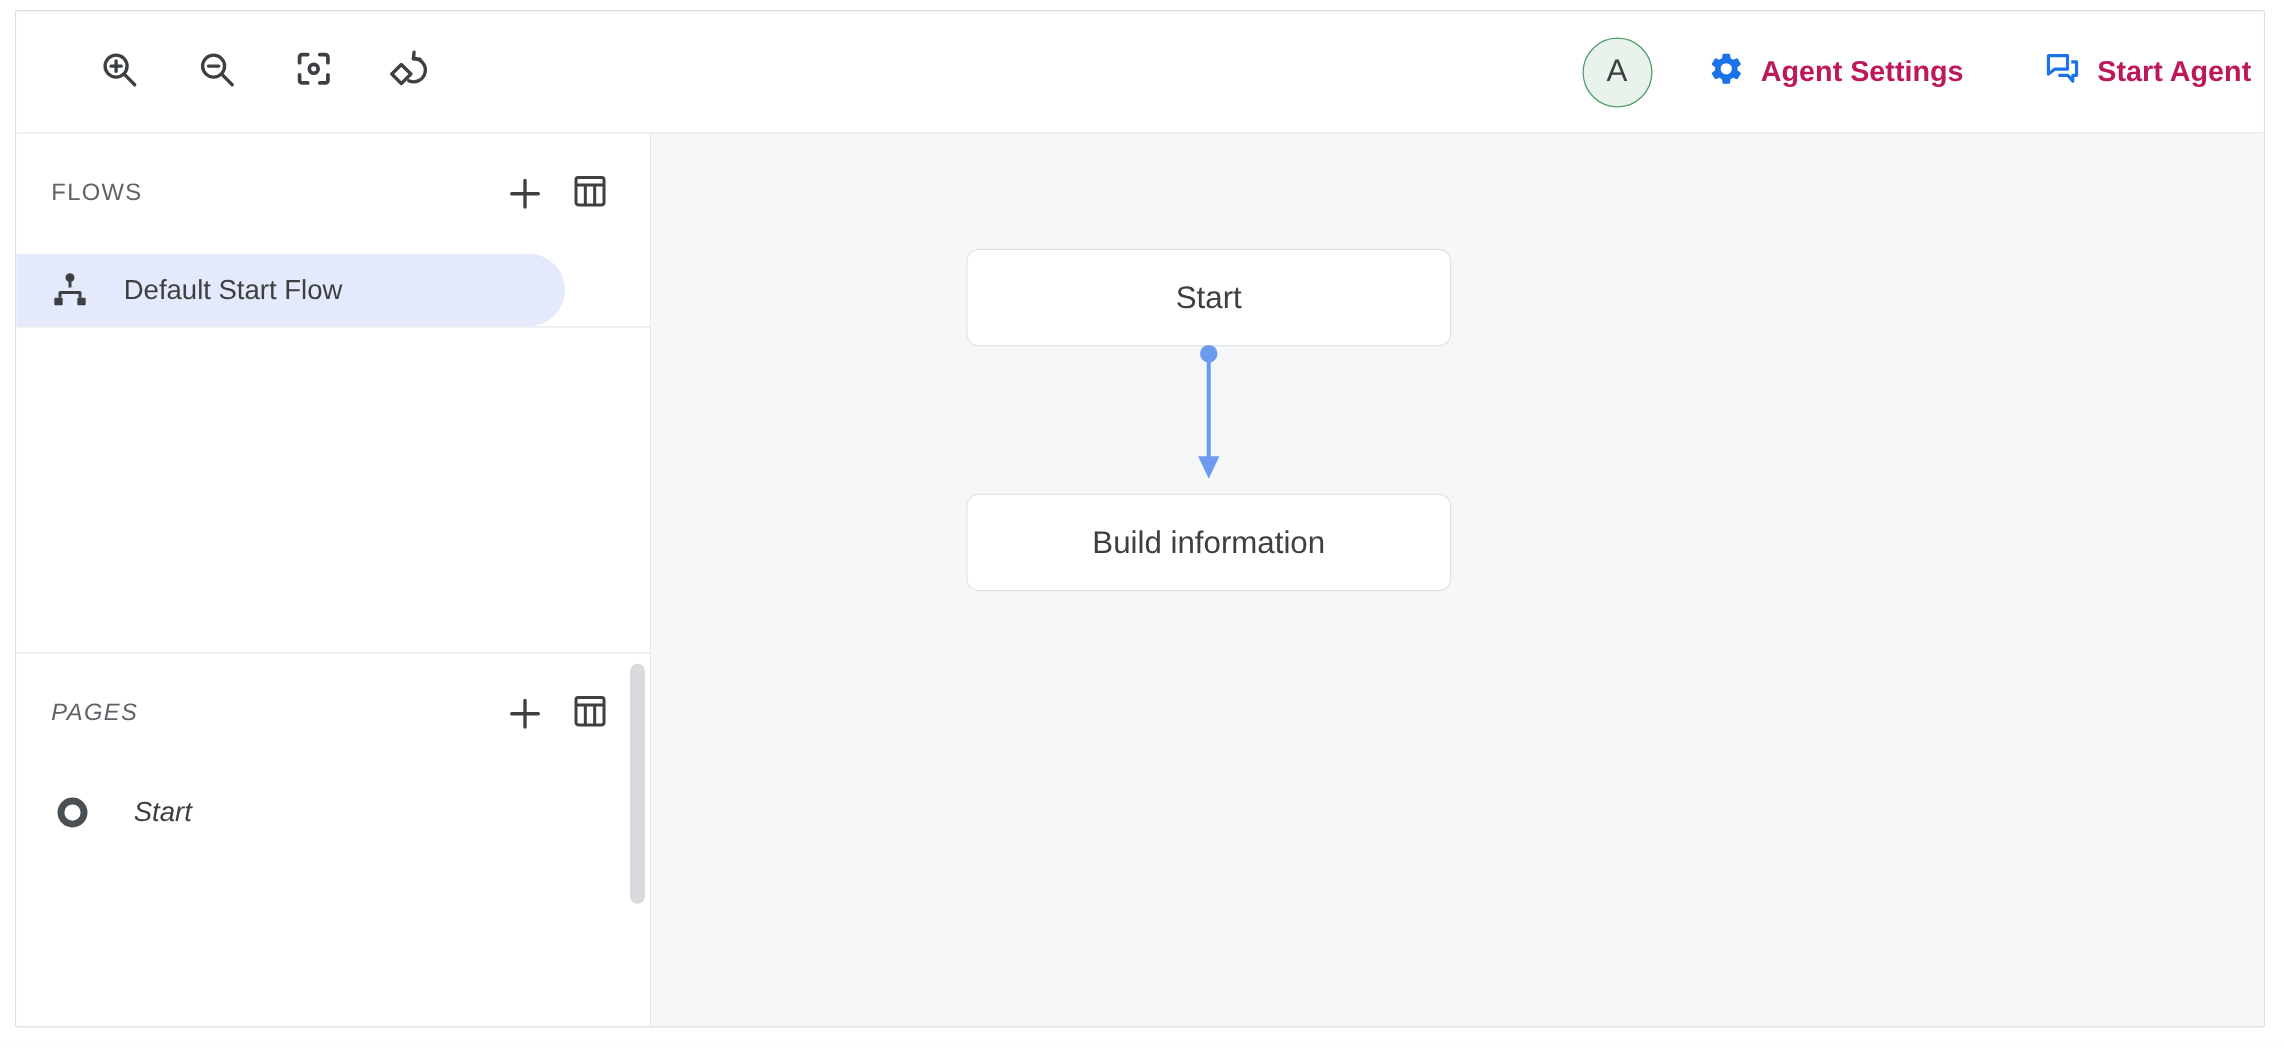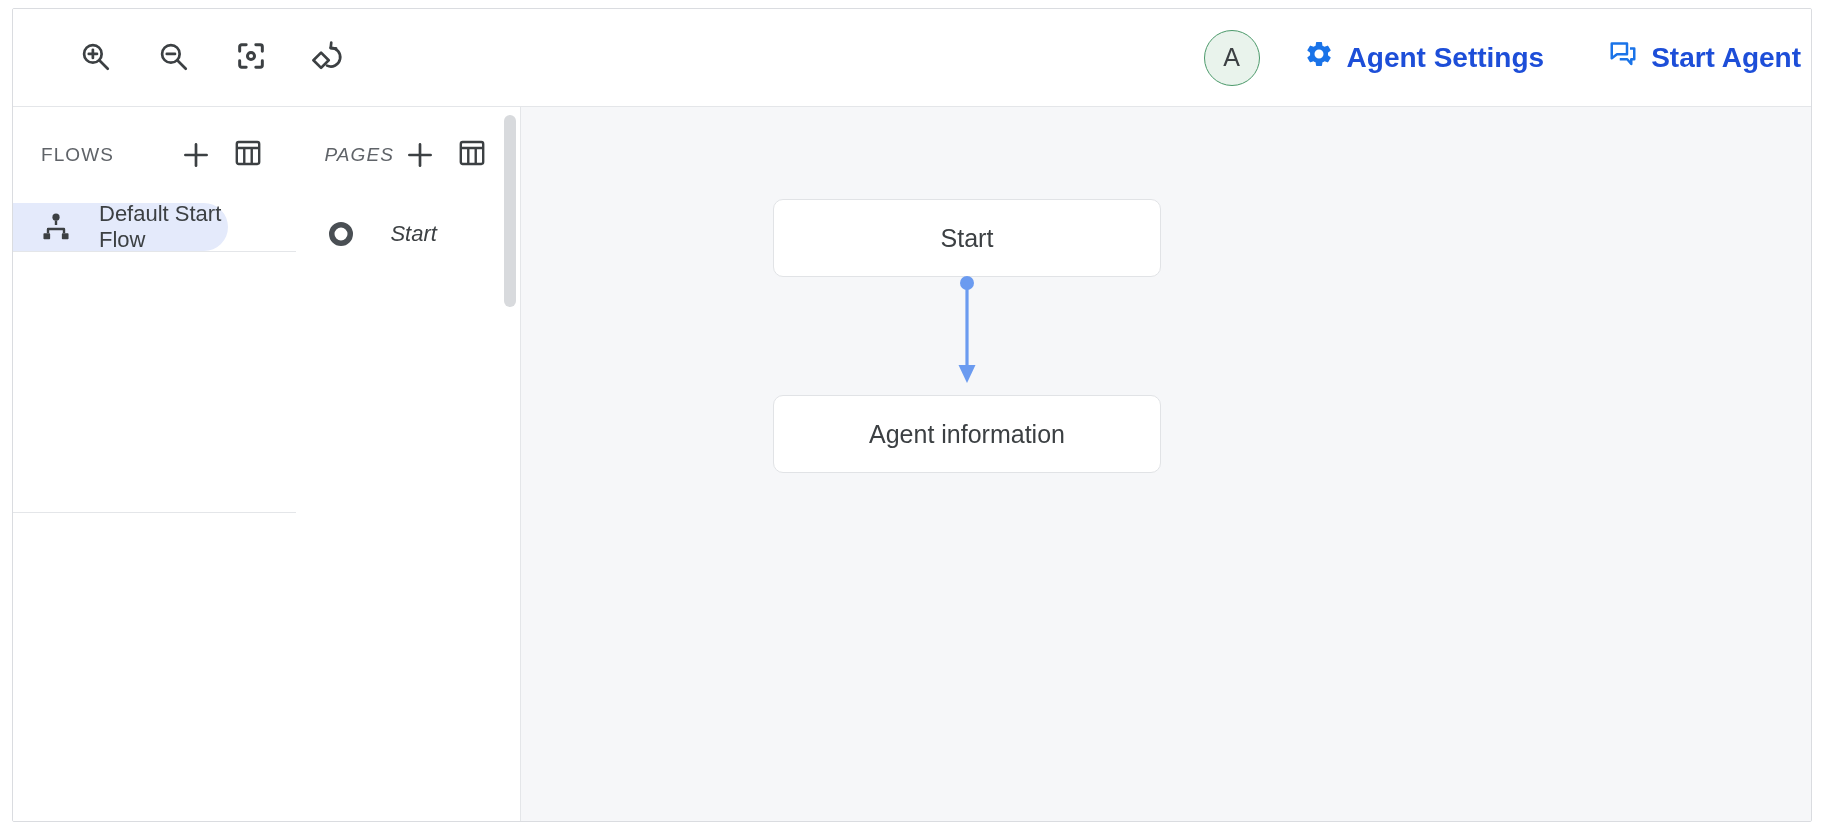--- a/index.html
+++ b/index.html
@@ -112,40 +112,40 @@
     font-size: 25px;
     color: #3c4043;
     box-sizing: border-box;
     margin-right: 44px;
     cursor: pointer;
   }
   .action-link {
     display: flex;
     align-items: center;
     gap: 13px;
-    color: #1d4ed8;
-    font-size: 28px;
+    color: #be185d;
+    font-size: 23px;
     font-weight: bold;
     cursor: pointer;
     white-space: nowrap;
   }
   .action-link.agent-settings { margin-right: 64px; }
 
   
   .body-row {
     flex: 1;
     display: flex;
     min-height: 0;
   }
 
   .sidebar {
     width: 508px;
     min-width: 508px;
     display: flex;
-    flex-direction: row;
+    flex-direction: column;
     background: #ffffff;
     border-right: 1px solid #e4e6e9;
     box-sizing: border-box;
     min-height: 0;
   }
 
   .panel-header {
     height: 96px;
     min-height: 96px;
     display: flex;
@@ -171,21 +171,21 @@
 
   .flows-section {
     display: flex;
     flex-direction: column;
     min-height: 0;
   }
   .flow-list {
     border-bottom: 1px solid #e4e6e9;
   }
   .flow-item {
-    height: 48px;
+    height: 58px;
     display: flex;
     align-items: center;
     padding-left: 22px;
     border-radius: 0 29px 29px 0;
     margin-right: 68px;
     cursor: pointer;
   }
   .flow-item.selected {
     background: #e4eafb;
   }
@@ -453,18 +453,18 @@
         <span>Start</span>
       </div>
 
       <svg class="edge" style="left:432px; top:168px;" width="28" height="116" viewBox="0 0 28 116">
         <circle cx="14" cy="8" r="7" fill="#6b9bf0"></circle>
         <line x1="14" y1="8" x2="14" y2="92" stroke="#6b9bf0" stroke-width="3.2"></line>
         <polygon points="14,108 5.5,90 22.5,90" fill="#6b9bf0"></polygon>
       </svg>
 
       <div class="node" style="left:252px; top:288px; width:388px; height:78px;">
-        <span>Agent information</span>
+        <span>Build information</span>
       </div>
 
     </div>
   </div>
 </div>
 
 </body></html>

